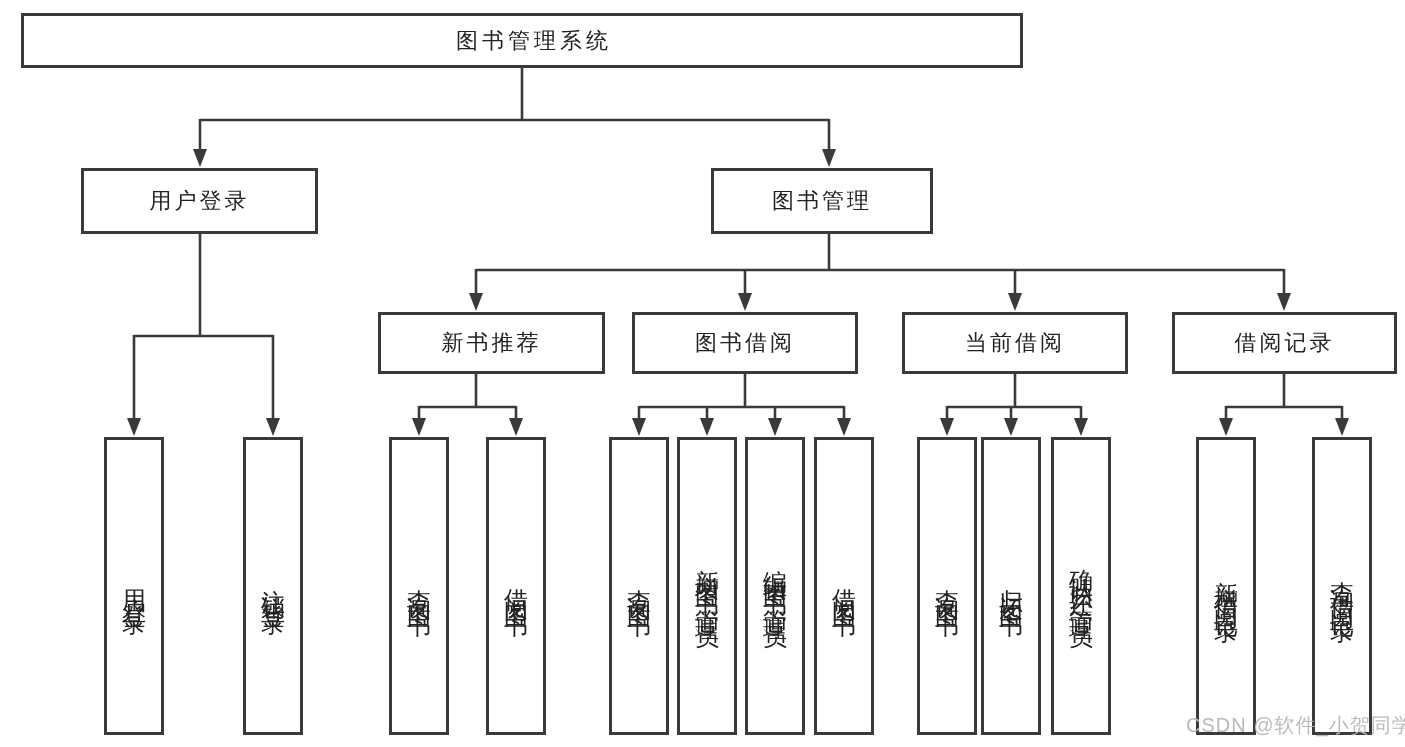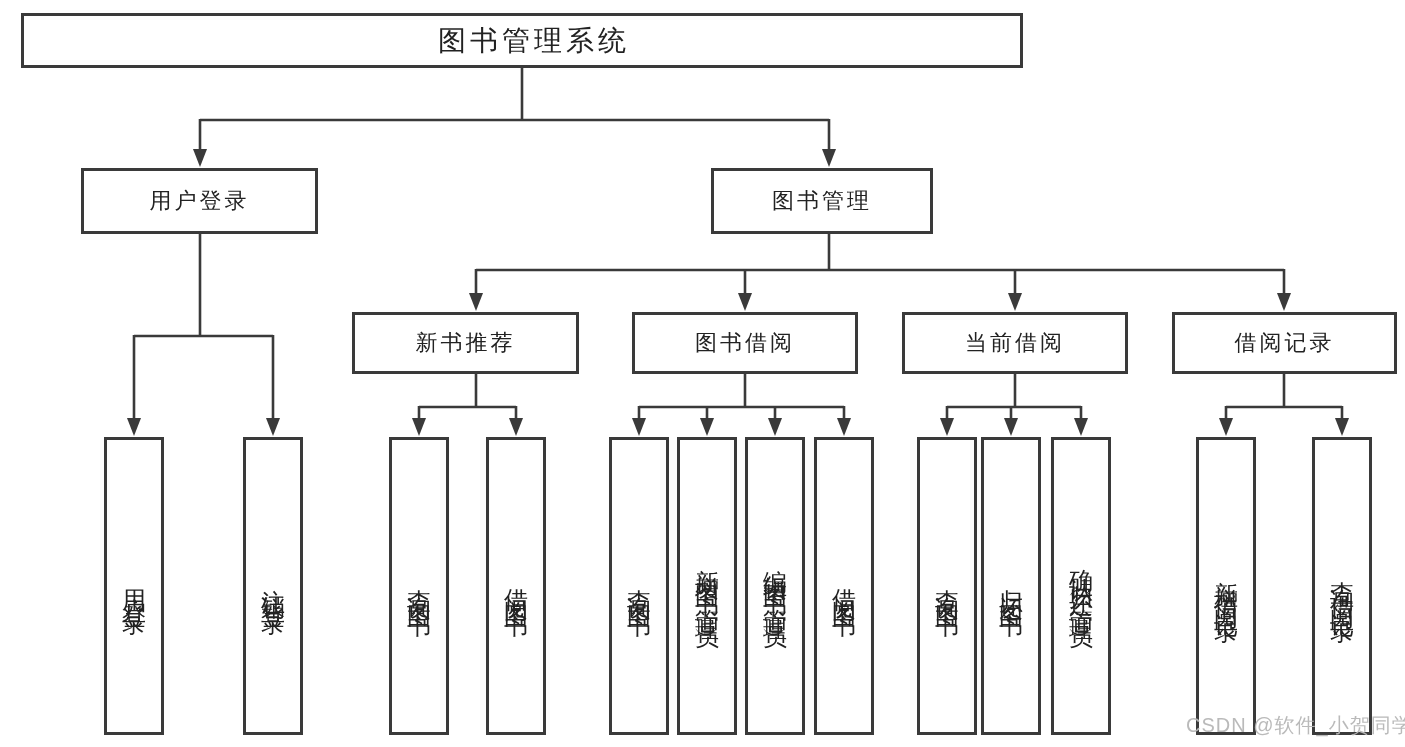--- a/index.html
+++ b/index.html
@@ -23,21 +23,21 @@
     background: #ffffff;
     border: 3px solid #3a3a3a;
     color: #222222;
     display: flex;
     align-items: center;
     justify-content: center;
     z-index: 2;
     text-align: center;
   }
   .h-node { font-size: 22px; letter-spacing: 3px; white-space: nowrap; }
-  .root-node { font-size: 28px; letter-spacing: 4px; padding-left: 24px; }
+  .root-node { font-size: 22px; letter-spacing: 4px; padding-left: 24px; }
   .v-node {
     writing-mode: vertical-rl;
     text-orientation: mixed;
     font-size: 24px;
     letter-spacing: 8px;
     line-height: 1;
     padding: 6px 0;
   }
   .watermark {
     position: absolute;
@@ -123,21 +123,21 @@
       <polygon points="1219,418 1233,418 1226,436"></polygon>
       <polygon points="1335,418 1349,418 1342,436"></polygon>
     </g>
   </svg>
 
   <div class="node h-node root-node" style="left:21px; top:13px; width:1002px; height:55px;">图书管理系统</div>
 
   <div class="node h-node" style="left:81px; top:168px; width:237px; height:66px;">用户登录</div>
   <div class="node h-node" style="left:711px; top:168px; width:222px; height:66px;">图书管理</div>
 
-  <div class="node h-node" style="left:352px; top:312px; width:227px; height:62px;">新书推荐</div>
+  <div class="node h-node" style="left:378px; top:312px; width:227px; height:62px;">新书推荐</div>
   <div class="node h-node" style="left:632px; top:312px; width:226px; height:62px;">图书借阅</div>
   <div class="node h-node" style="left:902px; top:312px; width:226px; height:62px;">当前借阅</div>
   <div class="node h-node" style="left:1172px; top:312px; width:225px; height:62px;">借阅记录</div>
 
   <div class="node v-node" style="left:104px; top:437px; width:60px; height:298px;">用户登录</div>
   <div class="node v-node" style="left:243px; top:437px; width:60px; height:298px;">注销登录</div>
 
   <div class="node v-node" style="left:389px; top:437px; width:60px; height:298px;">查询图书</div>
   <div class="node v-node" style="left:486px; top:437px; width:60px; height:298px;">借阅图书</div>
 

